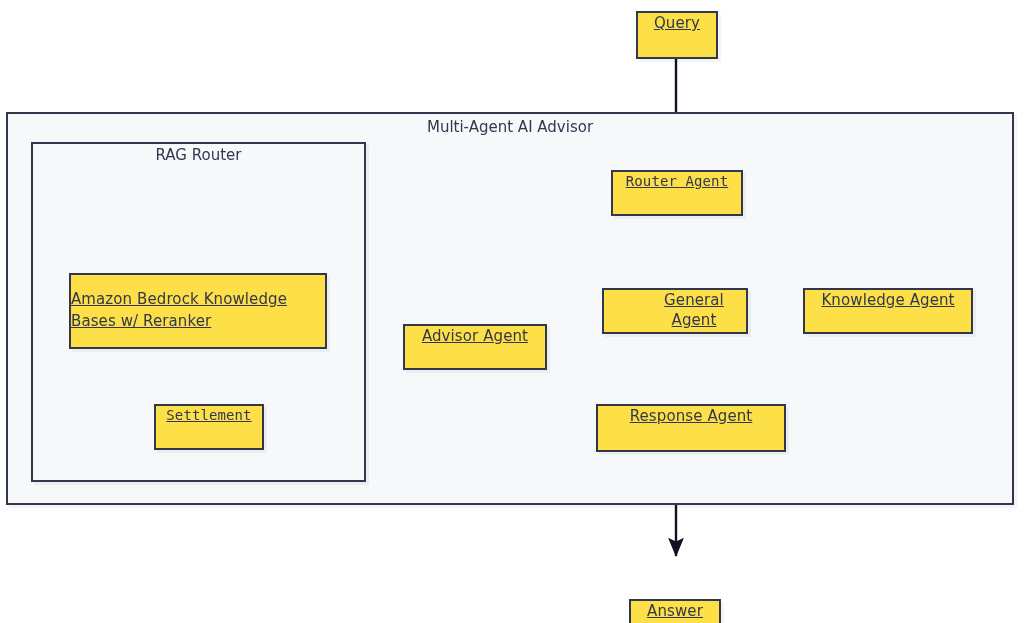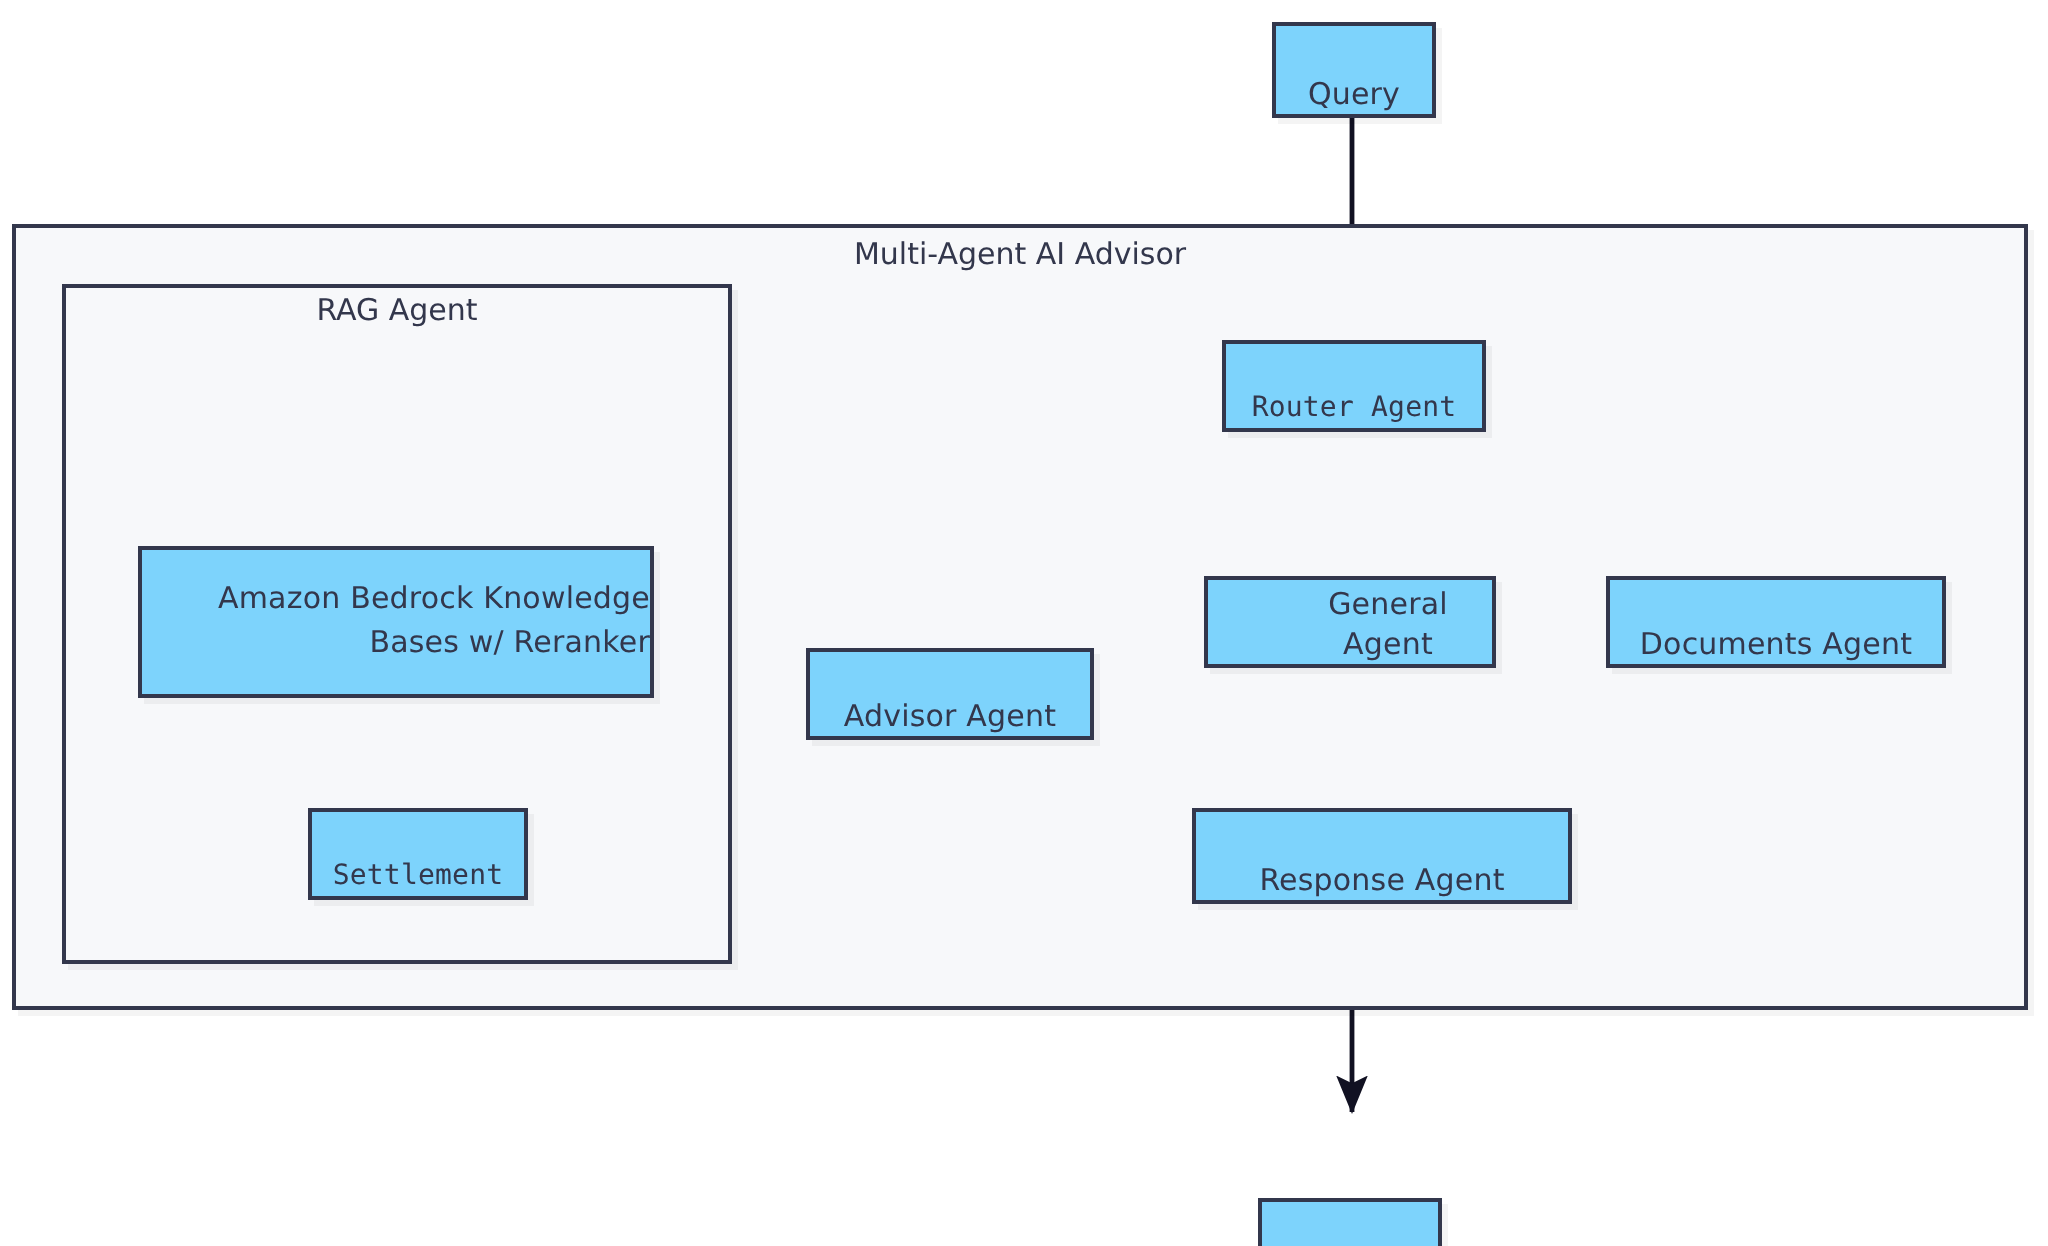--- a/index.html
+++ b/index.html
@@ -20,32 +20,33 @@
     position: absolute;
     left: 0;
     top: 0;
     width: 1024px;
     height: 623px;
   }
   
   .node {
     position: absolute;
     box-sizing: border-box;
-    background: #7dd3fc;
+    background: #fde047;
     border: 2px solid #33374c;
     box-shadow: 3px 3px 0 rgba(0,0,0,0.045);
     display: flex;
-    align-items: flex-end;
+    align-items: flex-start;
     justify-content: center;
     text-align: center;
     color: #33374c;
     font-size: 15px;
     line-height: 1.35;
     letter-spacing: 0.1px;
     z-index: 3;
+    text-decoration: underline;
   }
   .node.multiline {
     flex-direction: column;
     line-height: 1.45;
   }
   
   .cluster {
     position: absolute;
     box-sizing: border-box;
     background: #f7f8fa;
@@ -110,21 +111,21 @@
       <path d="M676,452 L676,556" marker-end="url(#arrowhead)"></path>
     </g>
   </svg>
 
   <div class="cluster" style="left:6px; top:112px; width:1008px; height:393px;"></div>
 
   <div class="cluster-label" style="left:6px; top:118px; width:1008px;">Multi-Agent AI Advisor</div>
 
   <div class="cluster inner" style="left:31px; top:142px; width:335px; height:340px;"></div>
 
-  <div class="cluster-label" style="left:31px; top:146px; width:335px;">RAG Agent</div>
+  <div class="cluster-label" style="left:31px; top:146px; width:335px;">RAG Router</div>
 
   <div class="node" style="left:636px; top:11px; width:82px; height:48px;">
     <span>Query</span>
   </div>
 
   <div class="node" style="left:611px; top:170px; width:132px; height:46px;">
     <span class="mono">Router Agent</span>
   </div>
 
 
@@ -139,21 +140,21 @@
 
   <div class="node" style="left:403px; top:288px; width:144px; height:46px;margin-top:36px;">
     <span>Advisor Agent</span>
   </div>
 
   <div class="node" style="left:602px; top:288px; width:146px; height:46px;padding-left:38px;">
     <span>General Agent</span>
   </div>
 
   <div class="node" style="left:803px; top:288px; width:170px; height:46px;">
-    <span>Documents Agent</span>
+    <span>Knowledge Agent</span>
   </div>
 
   <div class="node" style="left:596px; top:404px; width:190px; height:48px;">
     <span>Response Agent</span>
   </div>
 
   <div class="node" style="left:629px; top:563px; width:92px; height:48px;margin-top:36px;">
     <span>Answer</span>
   </div>
 

